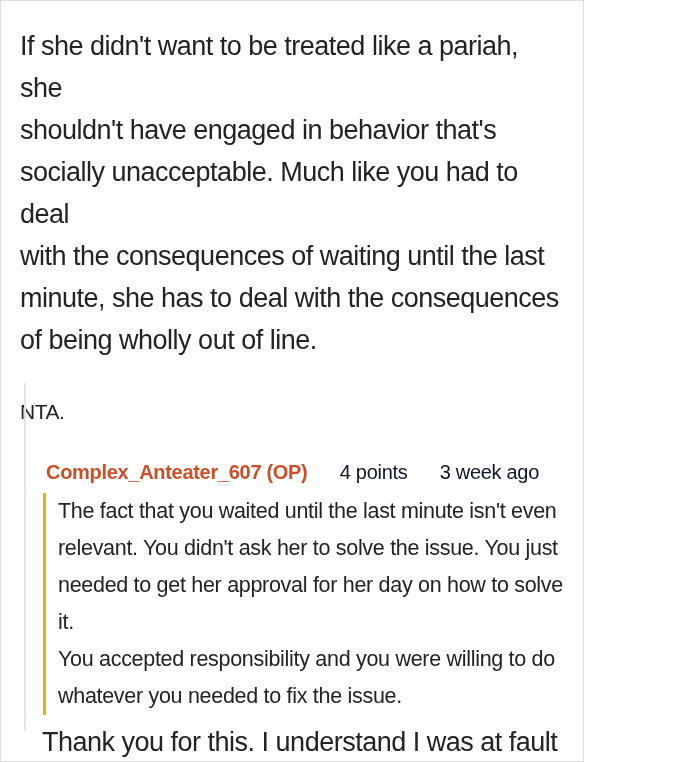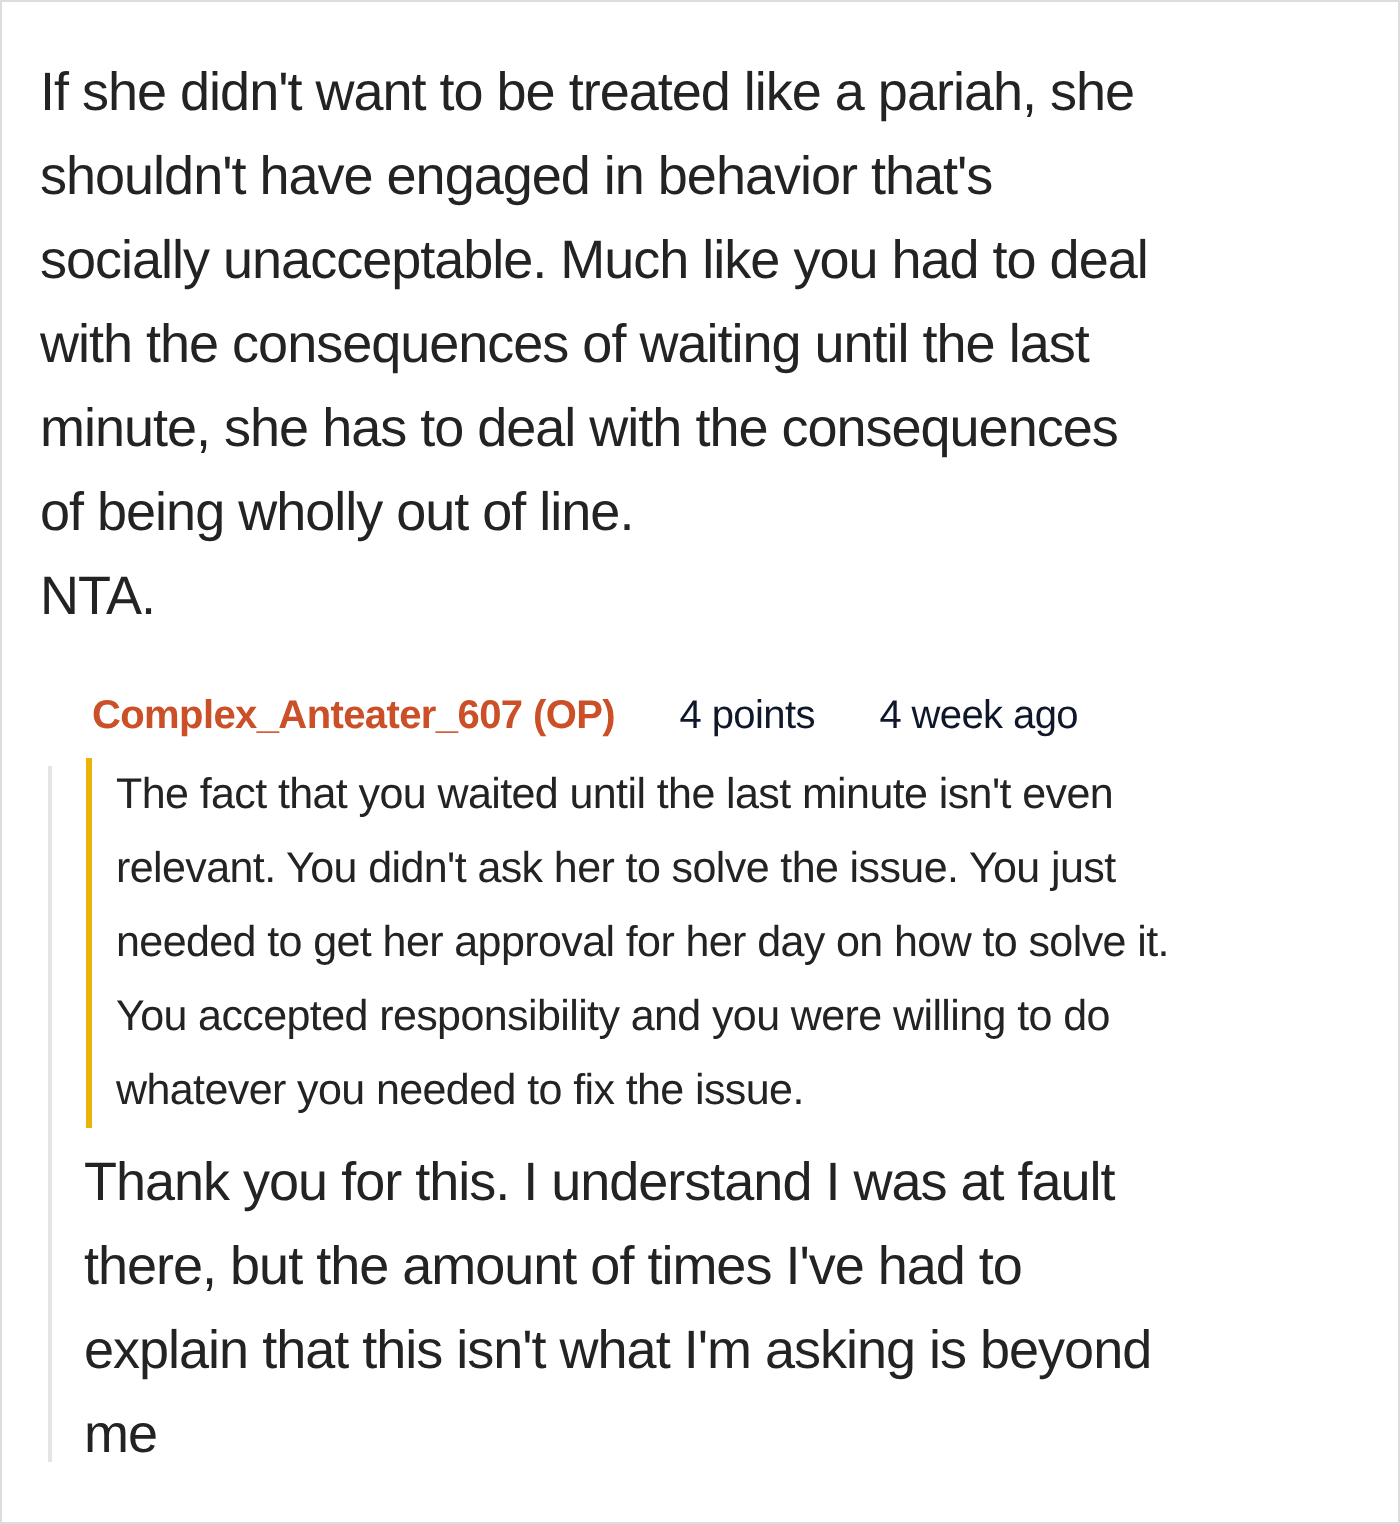--- a/index.html
+++ b/index.html
@@ -1,36 +1,37 @@
 <!DOCTYPE html>
 <html><head>
 <meta charset="utf-8">
 <style>
   html, body { margin: 0; padding: 0; background: #fff; }
   .container {
     position: relative;
-    width: 700px;
+    width: 584px;
     height: 762px;
     box-sizing: border-box;
     border: 1px solid #ddd;
     background: #fff;
     overflow: hidden;
     font-family: "Liberation Sans", sans-serif;
     color: #232323;
   }
   .inner { padding: 24px 20px 0 19px; }
   .body-text {
     font-size: 27px;
     line-height: 42px;
     letter-spacing: -0.5px;
     white-space: pre-line;
     color: #232323;
   }
   .verdict {
-    font-size: 27px;
+    margin-top: 30px;
+    font-size: 21px;
     line-height: 42px;
     letter-spacing: -0.5px;
     color: #232323;
   }
   .thread-line {
     position: absolute;
     left: 23px;
     top: 382px;
     width: 2px;
     height: 348px;
@@ -87,21 +88,21 @@
 with the consequences of waiting until the last
 minute, she has to deal with the consequences
 of being wholly out of line.</div>
 
     <div class="verdict">NTA.</div>
 
     <div class="reply">
       <div class="reply-header">
         <span class="username">Complex_Anteater_607 (OP)</span>
         <span class="meta">4 points</span>
-        <span class="meta">4 week ago</span>
+        <span class="meta">3 week ago</span>
       </div>
 
       <div class="quote">The fact that you waited until the last minute isn't even
 relevant. You didn't ask her to solve the issue. You just
 needed to get her approval for her day on how to solve it.
 You accepted responsibility and you were willing to do
 whatever you needed to fix the issue.</div>
 
       <div class="response">Thank you for this. I understand I was at fault
 there, but the amount of times I've had to

